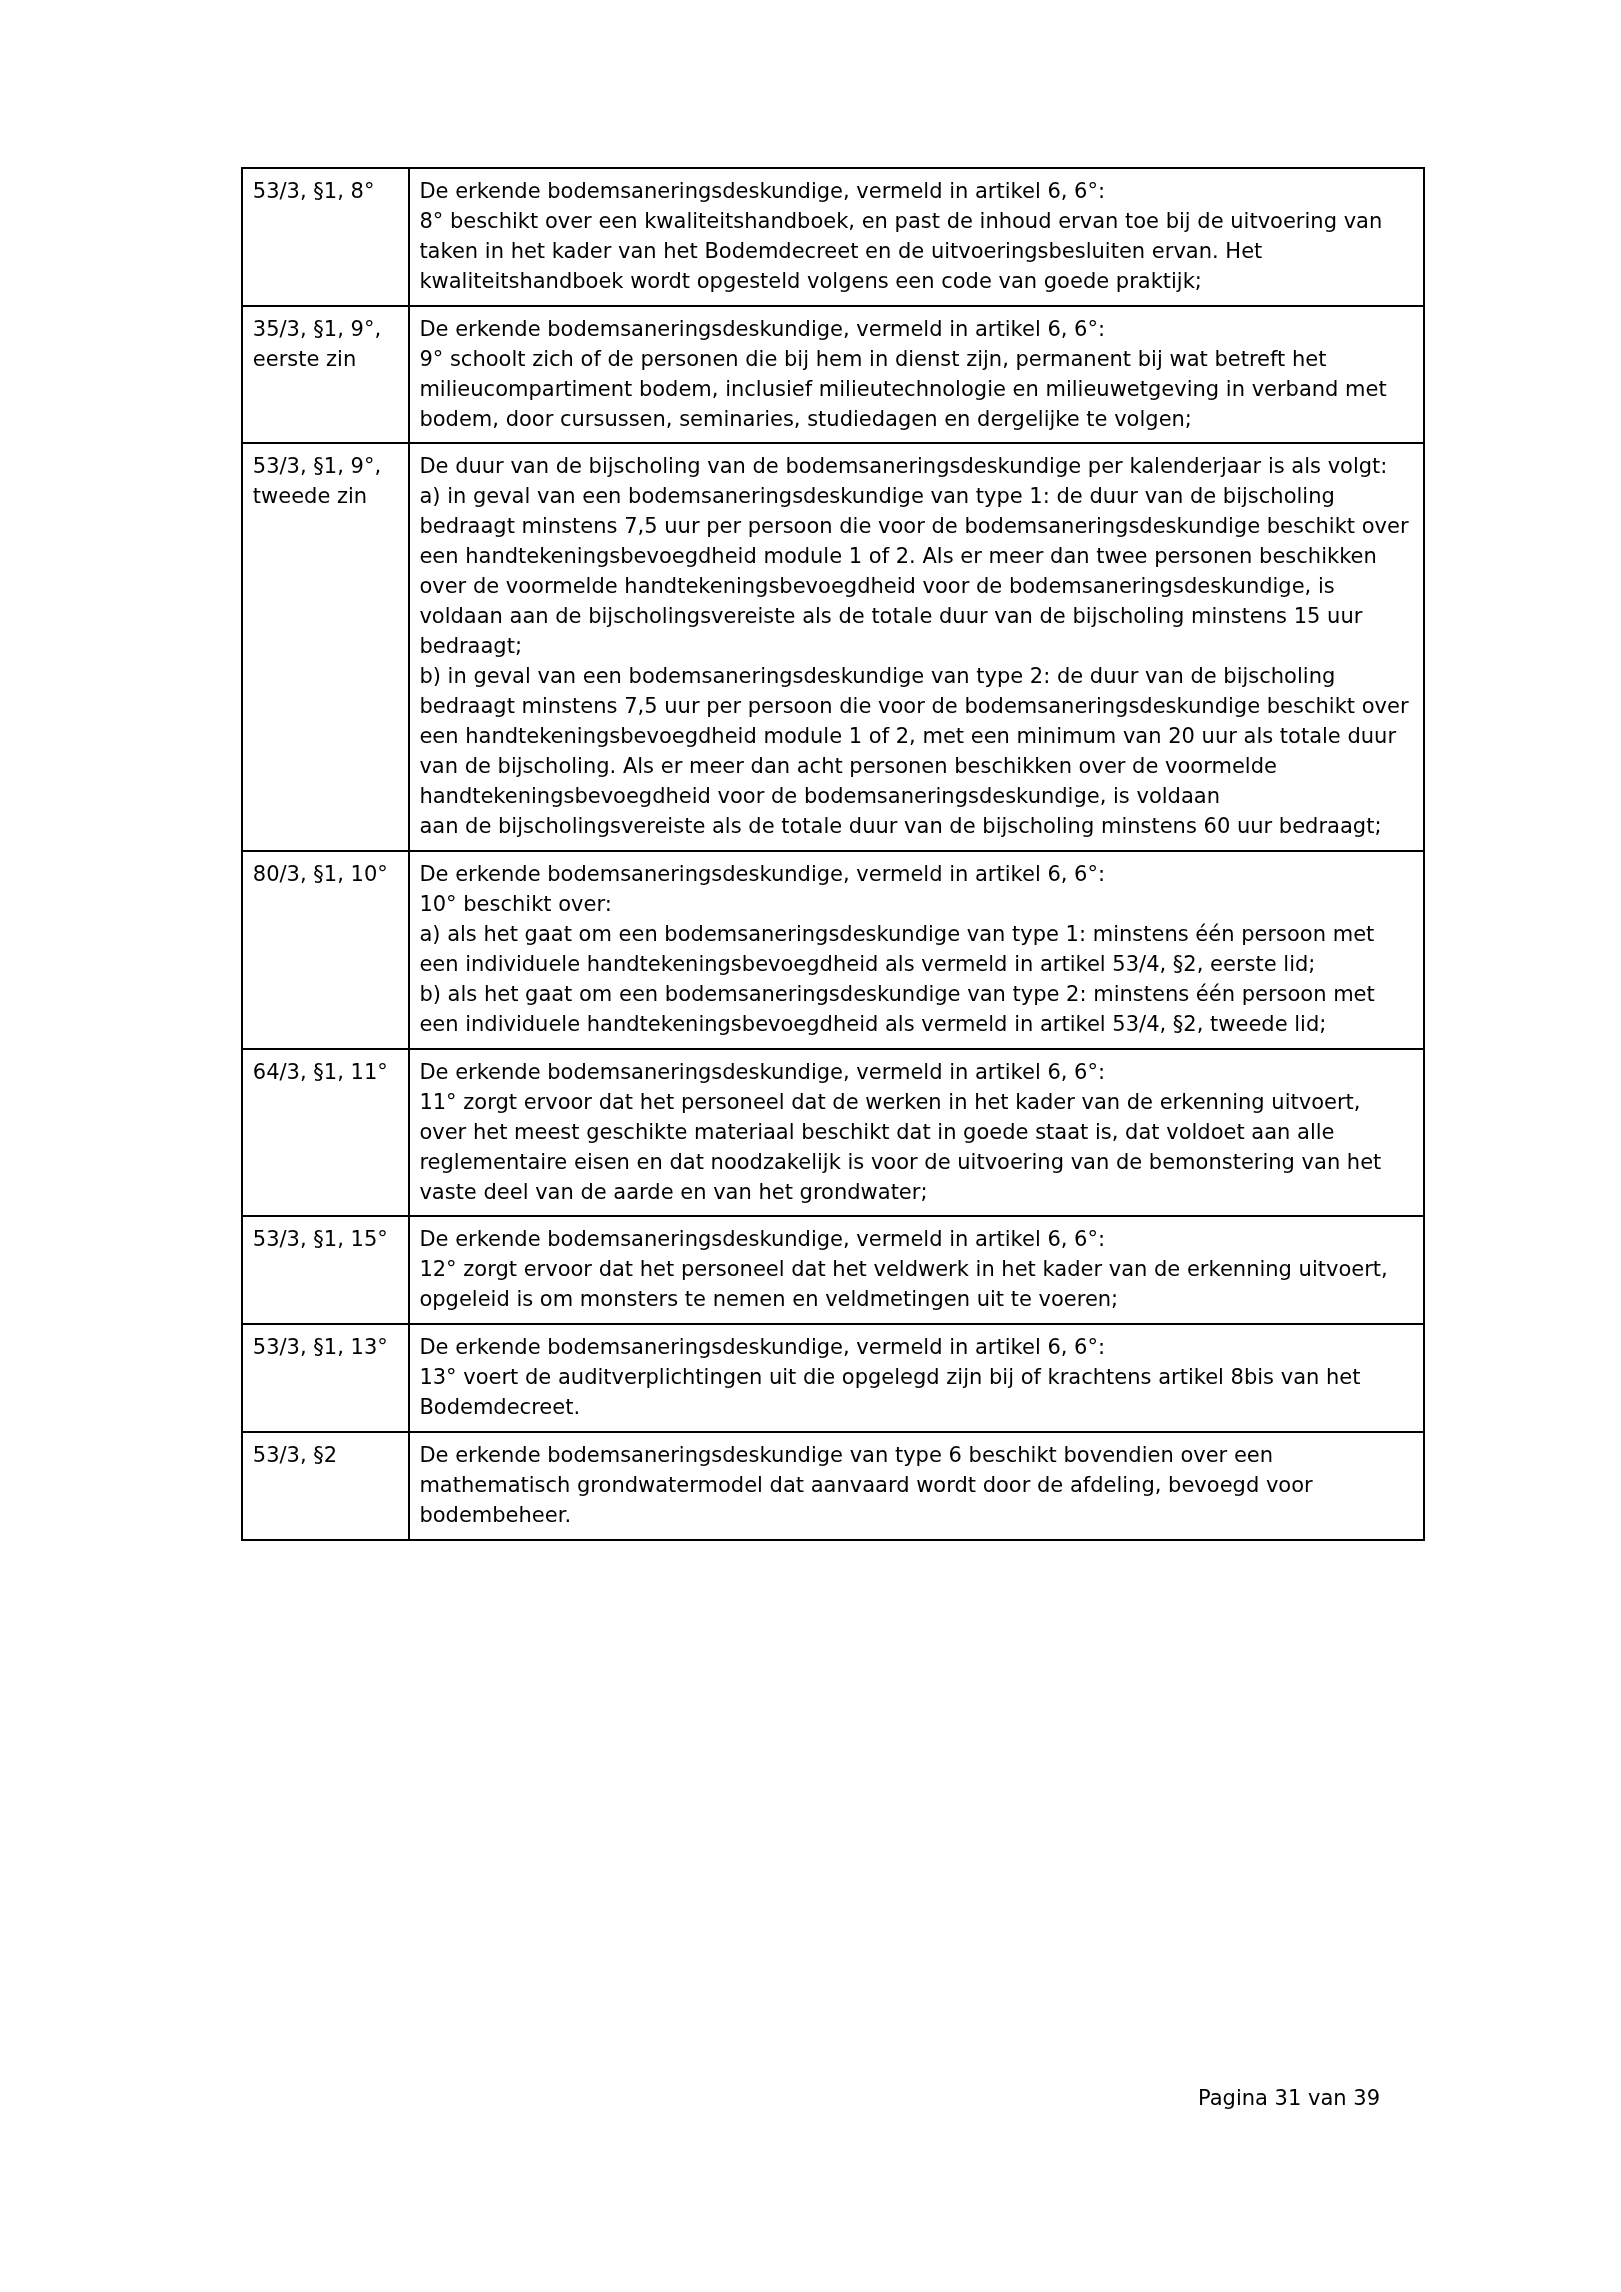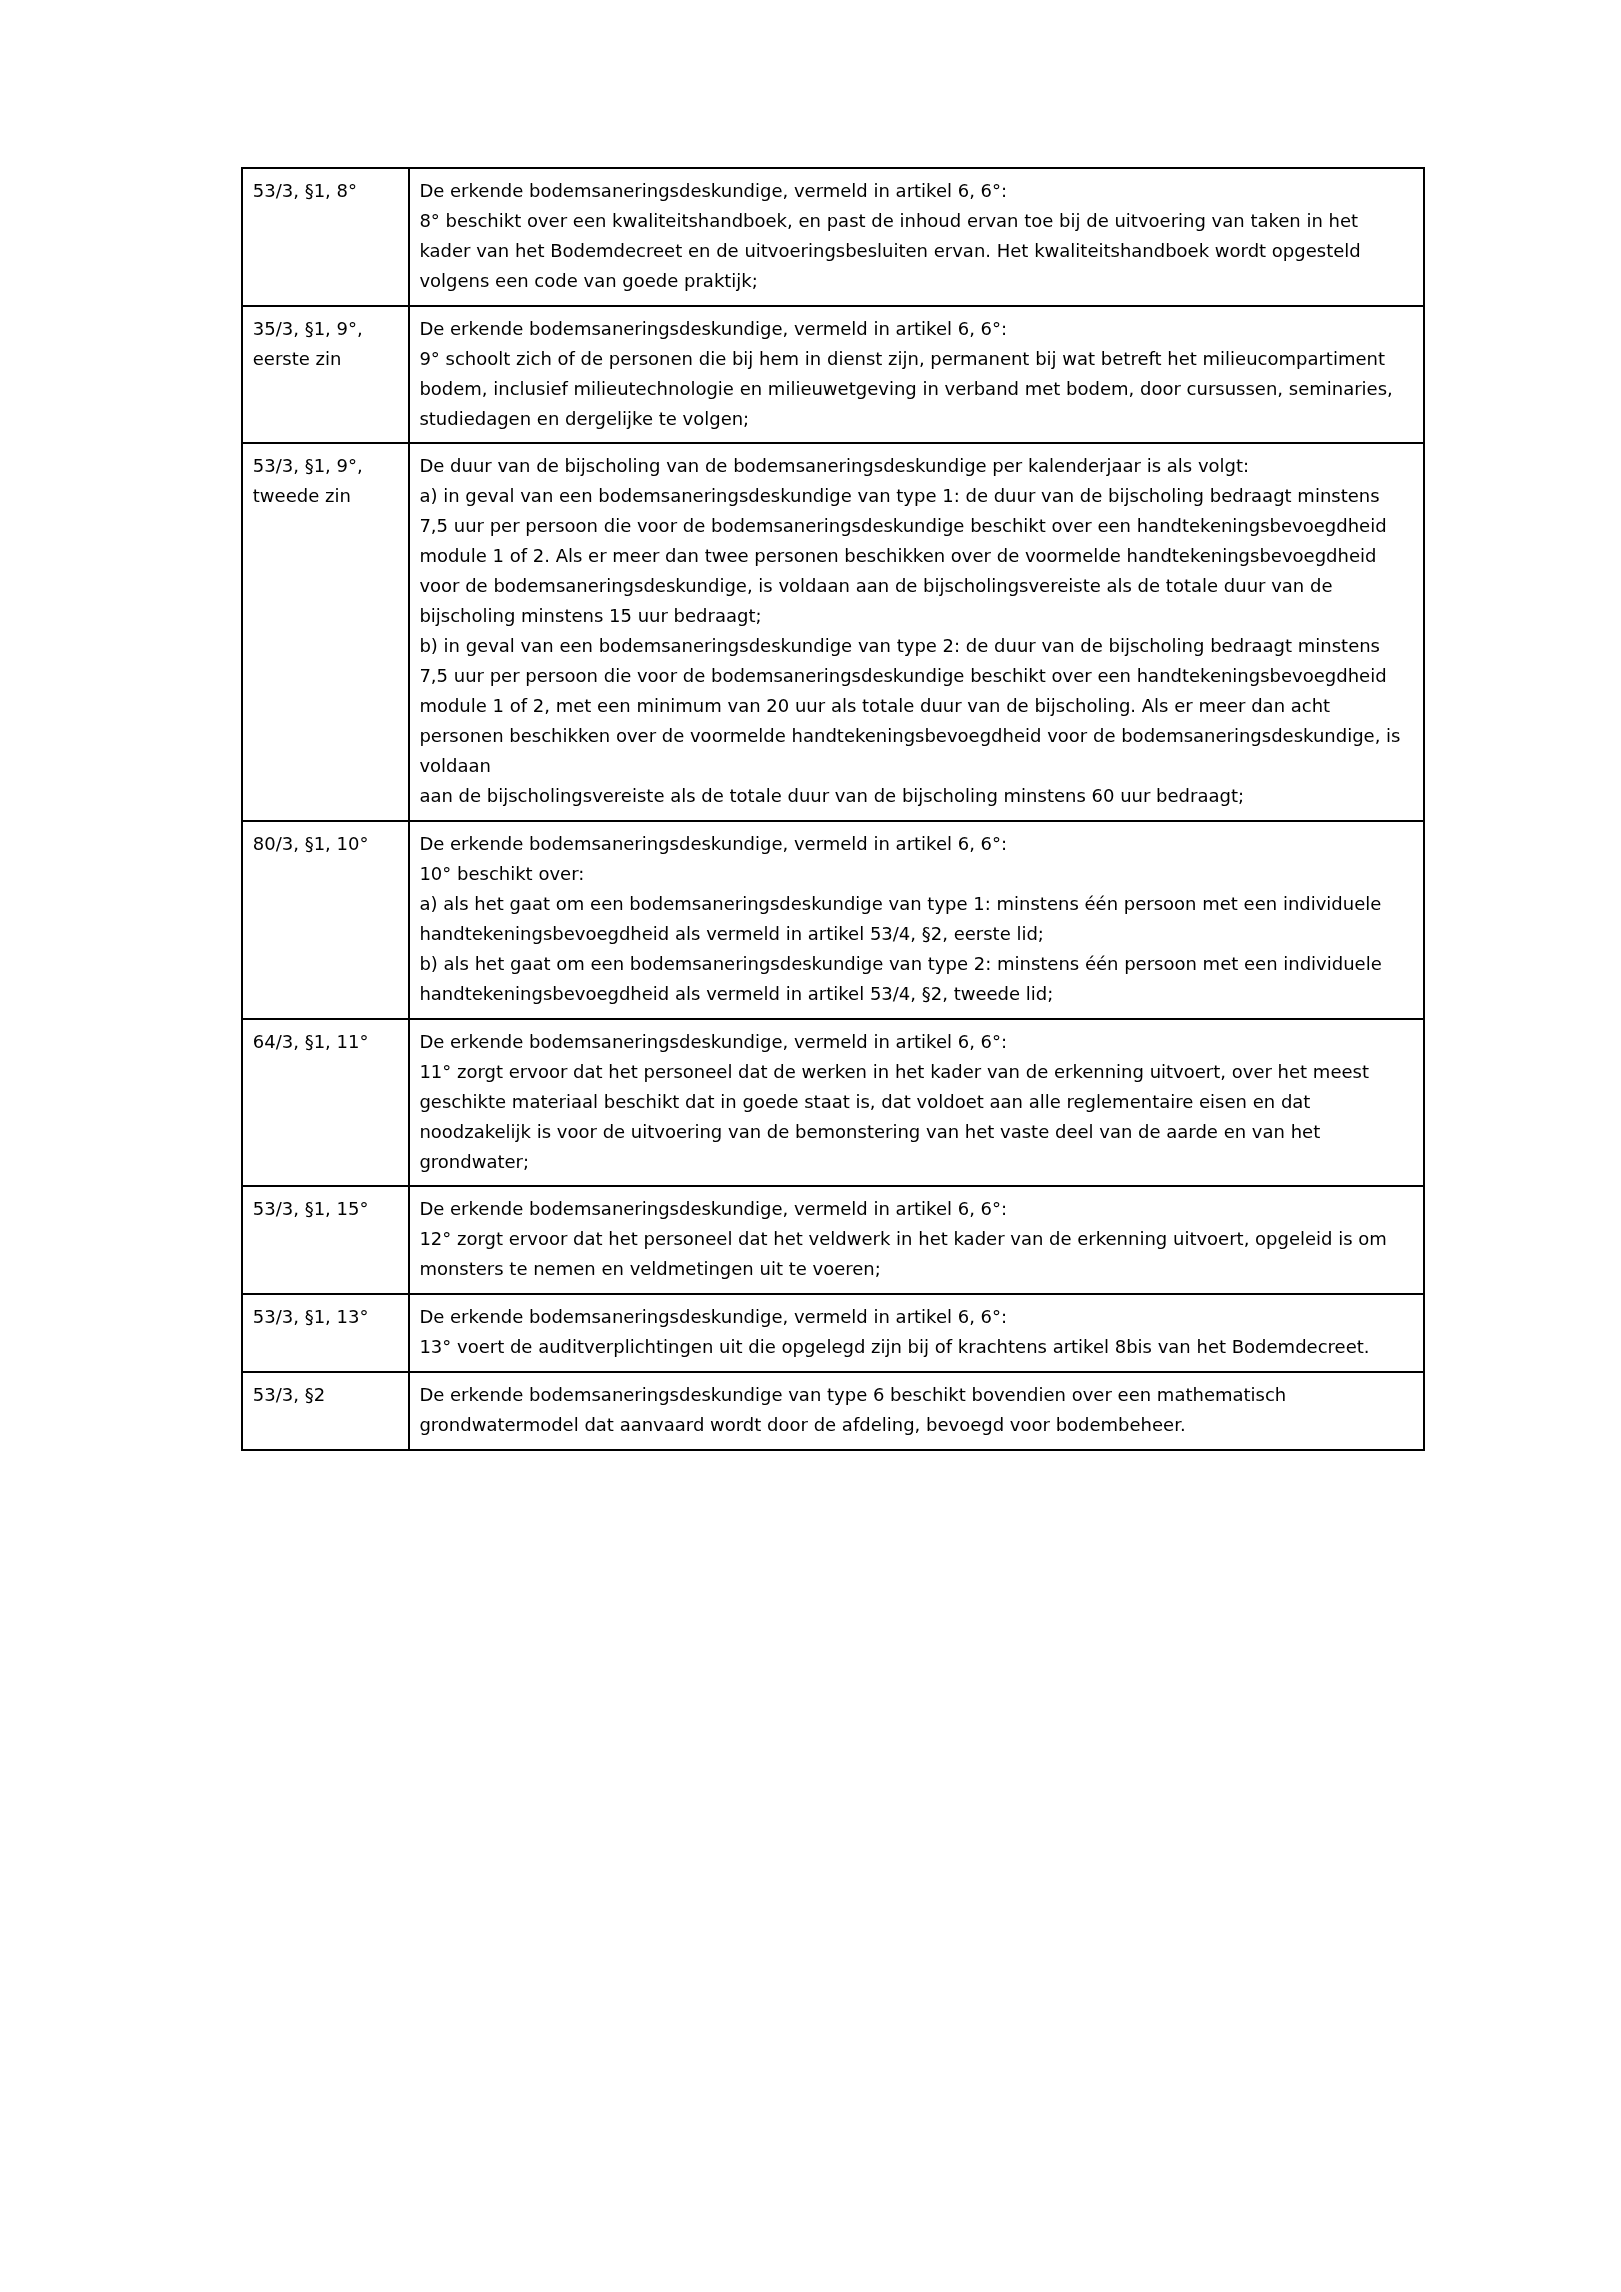--- a/index.html
+++ b/index.html
@@ -28,21 +28,21 @@
     left: 241px;
     top: 167px;
     width: 1139px;
     border-collapse: collapse;
     table-layout: fixed;
   }
   .doc-table td {
     border: 2px solid #000000;
     vertical-align: top;
     padding: 6.9px 9.8px 8.8px 9.8px;
-    font-size: 18px;
+    font-size: 21px;
     line-height: 30px;
     font-family: "DejaVu Sans", sans-serif;
     margin-left: 16px;
   }
   .col-ref {
     width: 145px;
   }
   .col-body {
     width: 994px;
   }
@@ -148,15 +148,16 @@
           <span class="cell-text">53/3, §2</span>
         </td>
         <td class="col-body">
           <span class="cell-text">De erkende bodemsaneringsdeskundige van type 6 beschikt bovendien over een mathematisch grondwatermodel dat aanvaard wordt door de afdeling, bevoegd voor bodembeheer.</span>
         </td>
       </tr>
 
     </tbody>
   </table>
 
+  <div class="footer">Pagina 31 van 39</div>
 
 </div>
 
 
 </body></html>

